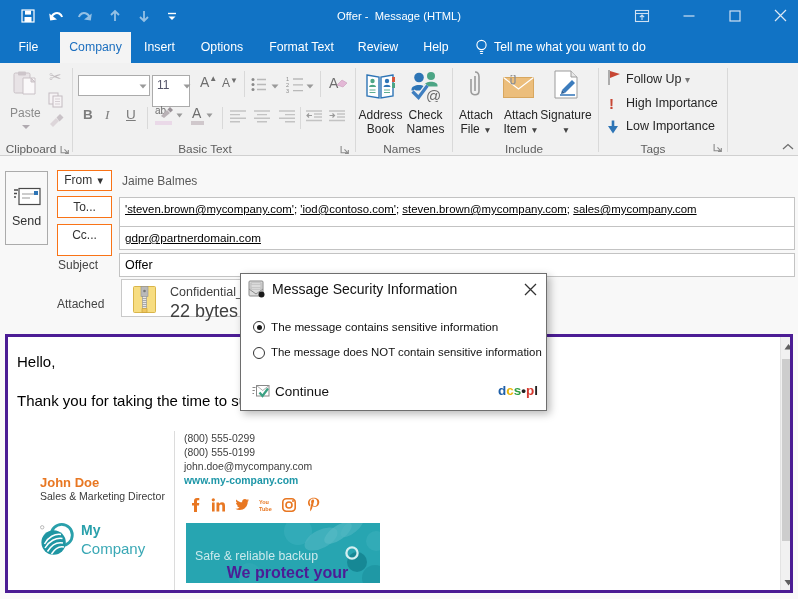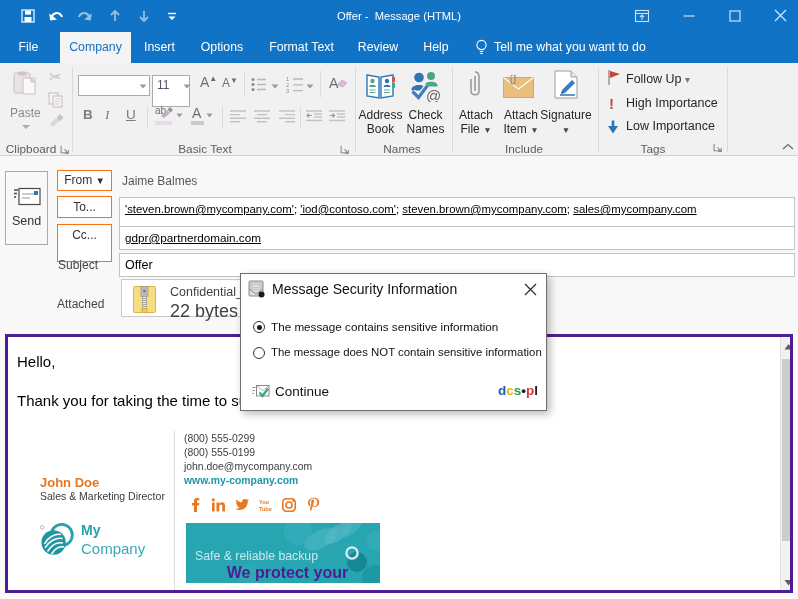--- a/index.html
+++ b/index.html
@@ -332,21 +332,21 @@
       <rect x="6" y="2.5" width="21" height="16" fill="#fff" stroke="#4a4a4a" stroke-width="1.2"></rect>
       <path d="M9 8 h12 M9 12 h8" stroke="#9a9a9a" stroke-width="1.1"></path>
       <rect x="21" y="5" width="4" height="4" fill="#2e75b6"></rect>
     </svg>
     <div style="font-size:12.5px; color:#333; margin-top:6px;">Send</div>
   </div>
   <div class="hbtn" style="top:14px; height:21px; line-height:19px;">From&nbsp;<span style="font-size:9.5px; color:#333;">▼</span></div>
   <div class="abs" style="left:122px; top:18px; font-size:12px; color:#595959;">Jaime Balmes</div>
   <div class="hbtn" style="top:40px; height:22px; line-height:20px;">To...</div>
   <div class="hfield" style="top:41px; height:40px; line-height:22px; padding-left:5px; font-size:11.4px;"><u>'steven.brown@mycompany.com'</u>;&nbsp;<u>'iod@contoso.com'</u>;&nbsp;<u>steven.brown@mycompany.com</u>;&nbsp;<u>sales@mycompany.com</u></div>
-  <div class="hbtn" style="top:68px; height:38px; line-height:20px;">Cc...</div>
+  <div class="hbtn" style="top:68px; height:32px; line-height:20px;">Cc...</div>
   <div class="hfield" style="top:70px; height:24px; line-height:22px; padding-left:5px; font-size:11.7px;"><u>gdpr@partnerdomain.com</u></div>
   <div class="hlabel" style="left:58px; top:102px;">Subject</div>
   <div class="hfield" style="top:97px; height:24px; line-height:22px; padding-left:5px; font-size:12.5px;">Offer</div>
   <div class="hlabel" style="left:57px; top:141px;">Attached</div>
   <div id="atttile">
     <svg style="position:absolute; left:11px; top:6px;" width="23" height="27" viewBox="0 0 23 27">
       <rect x="0.5" y="0.5" width="22" height="26" rx="1" fill="#f7dd81" stroke="#d9b54a"></rect>
       <rect x="8" y="0.5" width="7" height="10" fill="#b9b9b9" stroke="#8f8f8f" stroke-width=".6"></rect>
       <rect x="9.5" y="10.5" width="4" height="12" fill="#e7e7e7" stroke="#8f8f8f" stroke-width=".6"></rect>
       <path d="M9.5 12.5 h4 M9.5 14.5 h4 M9.5 16.5 h4 M9.5 18.5 h4 M9.5 20.5 h4" stroke="#8f8f8f" stroke-width=".7"></path>

